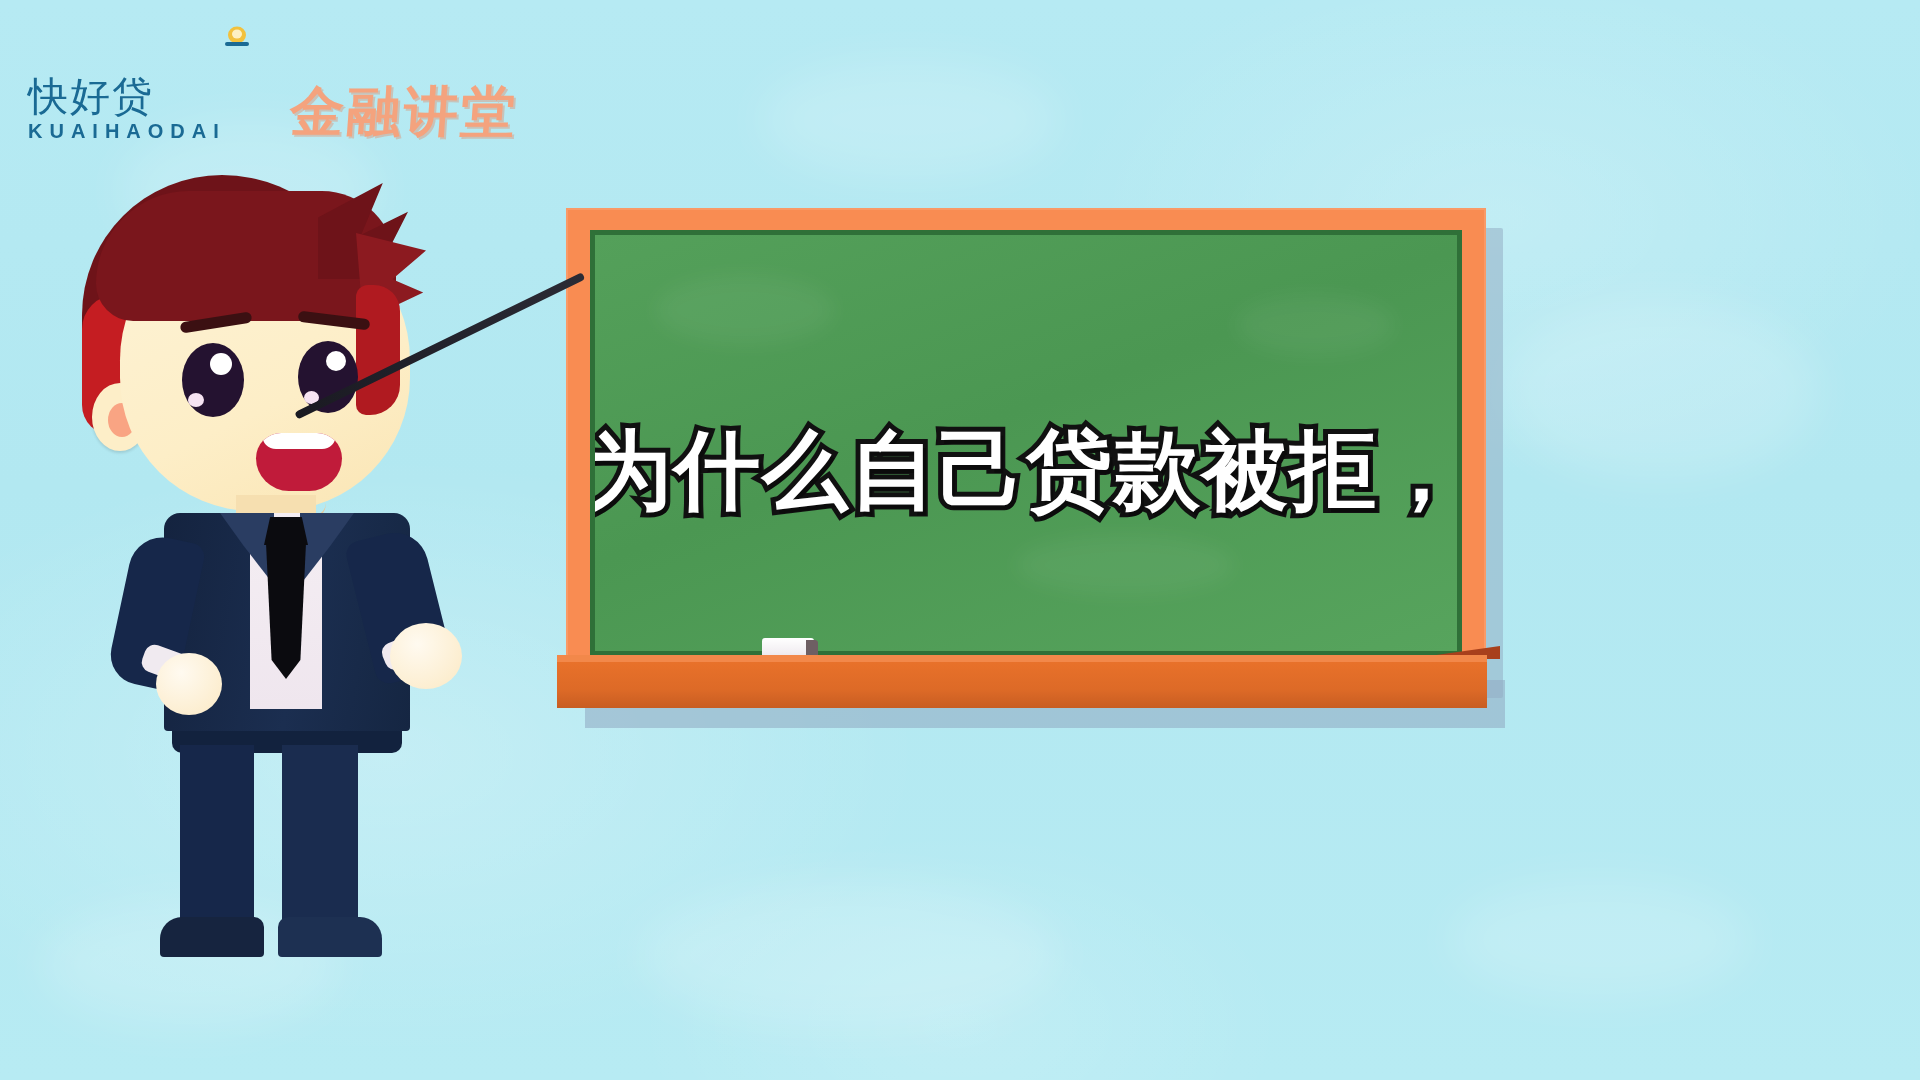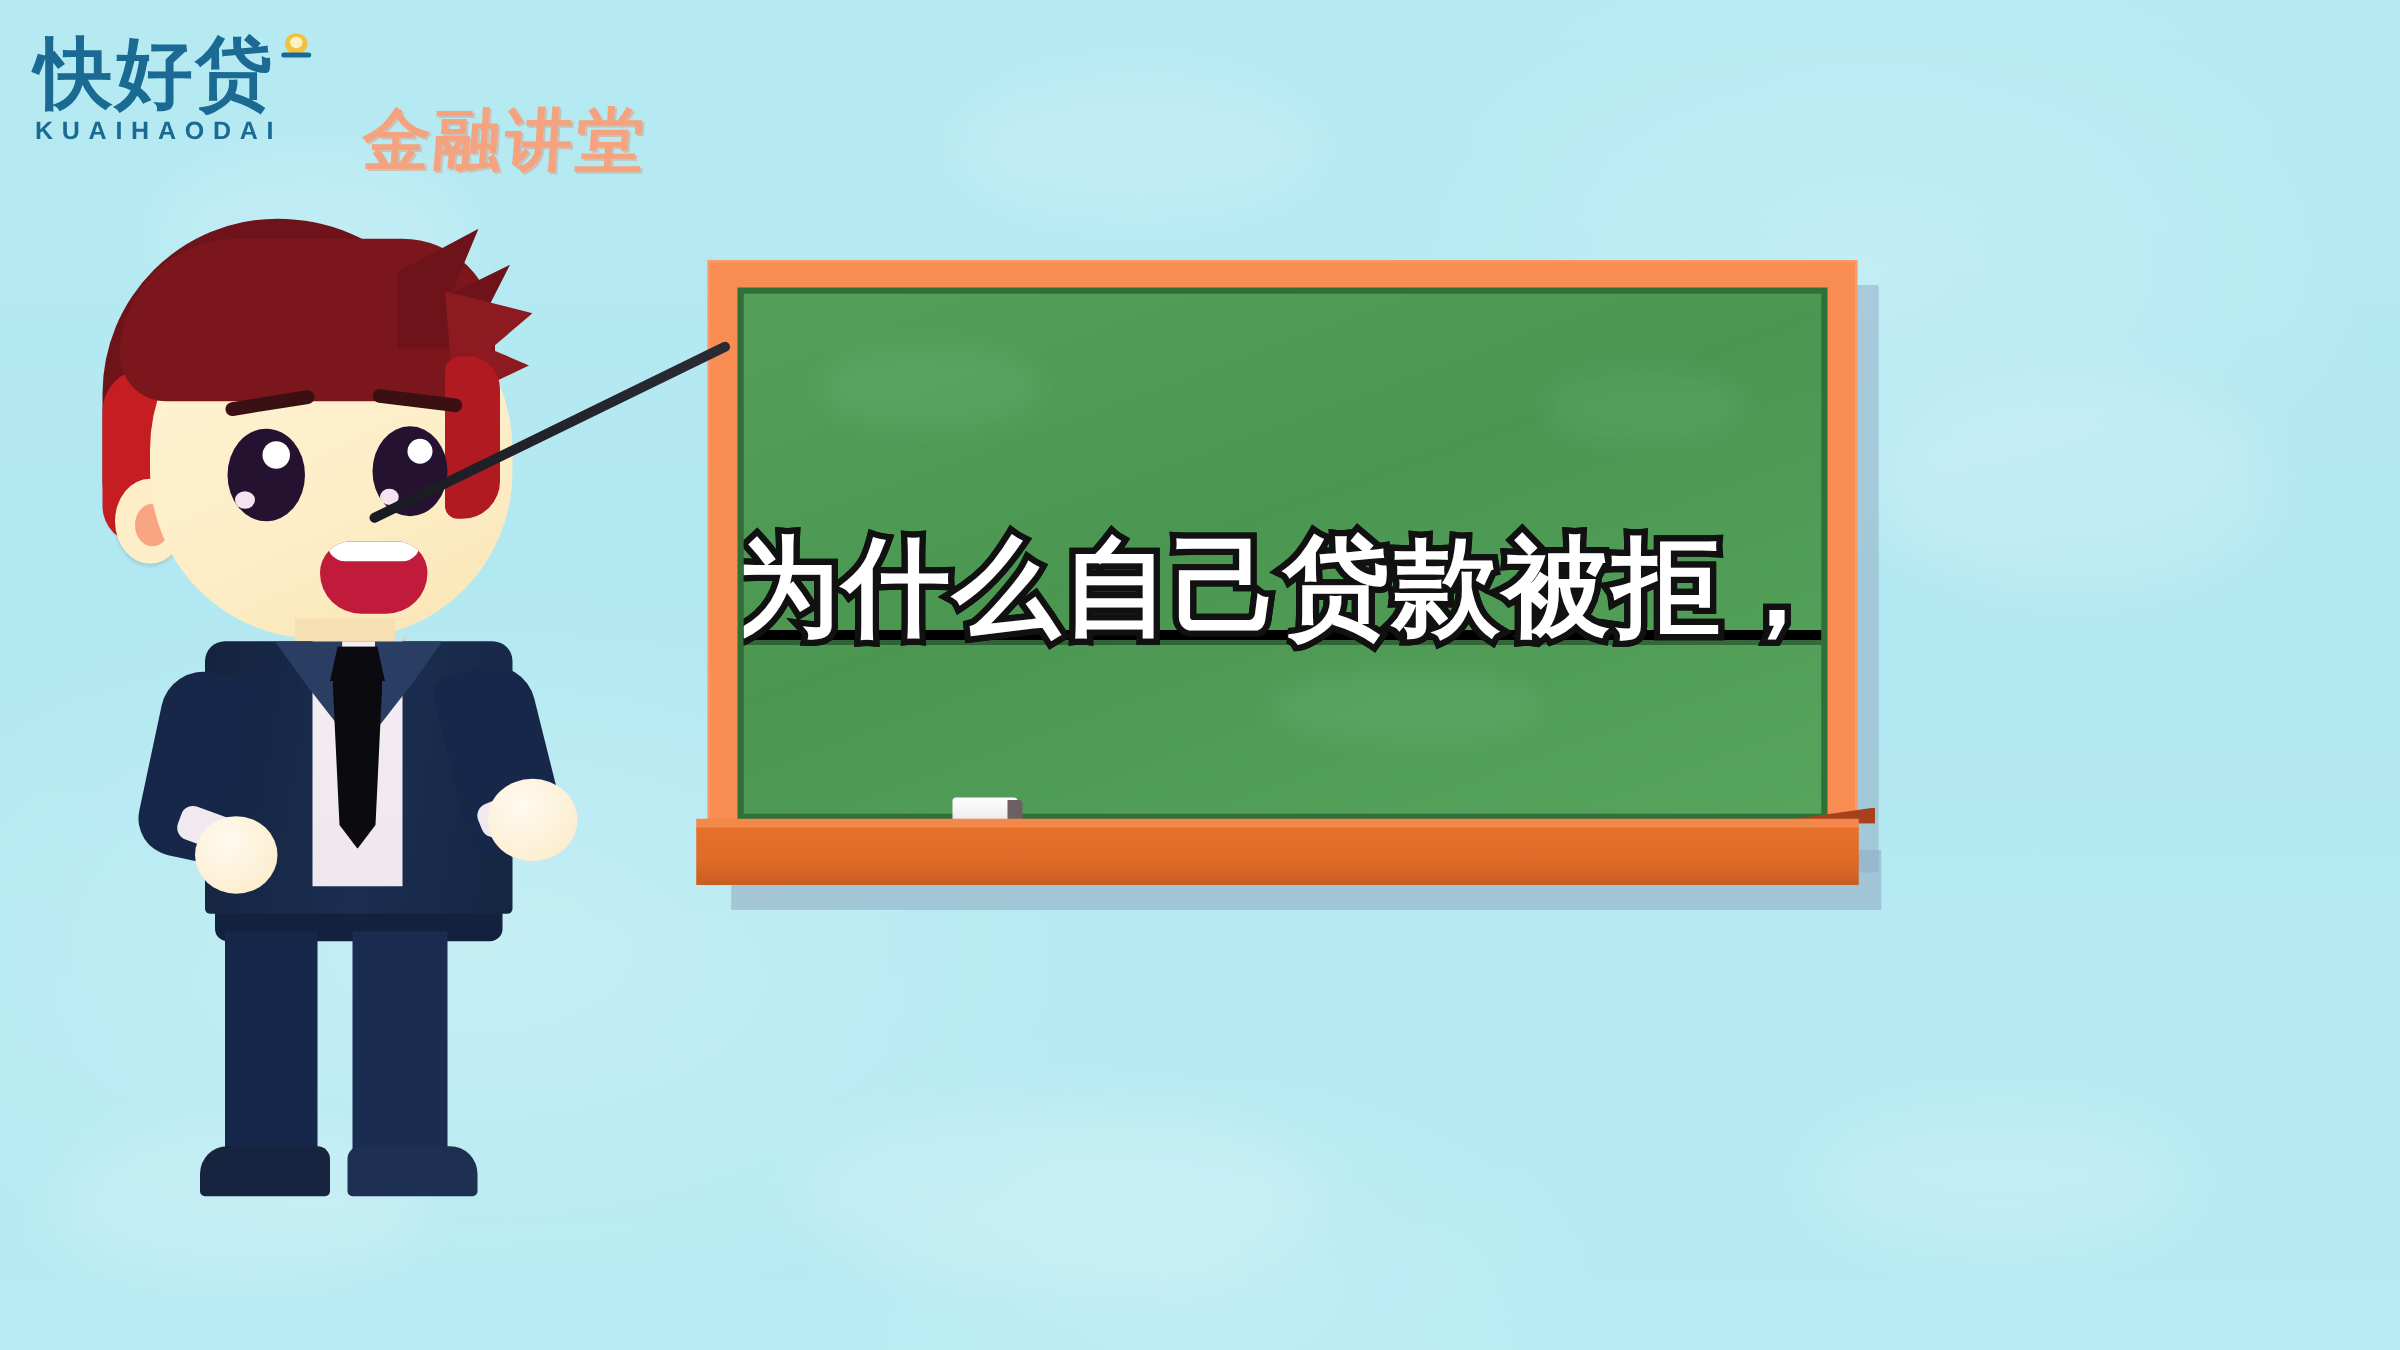--- a/index.html
+++ b/index.html
@@ -17,22 +17,22 @@
       linear-gradient(180deg,#b6eaf3 0%,#b2e8f1 45%,#b7ebf3 100%);
   }
   
   .blob{position:absolute;border-radius:50%;background:rgba(255,255,255,.16);filter:blur(22px);}
 
   
   #logo-block{position:absolute;left:28px;top:28px;width:620px;height:130px;}
   #logo-mark{position:absolute;left:0;top:0;width:250px;height:120px;}
   #logo-cn{
     font-family:"DejaVu Sans","Liberation Sans",sans-serif;
-    font-size:62px;font-weight:bold;color:#1a6a94;letter-spacing:2px;
-    line-height:1;white-space:nowrap;
+    font-size:40px;font-weight:normal;color:#1a6a94;letter-spacing:2px;
+    line-height:1;white-space:nowrap;margin-top:48px;
   }
   #logo-roman{
     margin-top:4px;font-size:20px;font-weight:bold;color:#1a6a94;
     letter-spacing:7px;white-space:nowrap;
     font-family:"Liberation Sans",sans-serif;
   }
   #logo-coin{
     position:absolute;left:196px;top:-2px;width:26px;height:22px;
   }
   #brand-sub{
@@ -56,21 +56,20 @@
   }
   #board-inner-edge{
     position:absolute;left:24px;top:22px;right:24px;bottom:22px;
     background:#2f7038;
   }
   #board-face{
     position:absolute;left:5px;top:5px;right:5px;bottom:5px;
     background:linear-gradient(160deg,#54a05a 0%,#4b9752 45%,#57a45d 100%);
     display:flex;flex-direction:column;align-items:center;justify-content:center;
     overflow:hidden;
-    text-decoration:underline;
   }
   .smudge{position:absolute;background:rgba(255,255,255,.05);border-radius:50%;filter:blur(10px);}
 
   #board-text{
     position:relative;z-index:2;text-align:center;
     font-family:"DejaVu Sans","Liberation Sans",sans-serif;
     font-weight:bold;color:#ffffff;
     font-size:86px;line-height:1.16;letter-spacing:2px;
     -webkit-text-stroke:10px #111111;
     paint-order:stroke fill;

